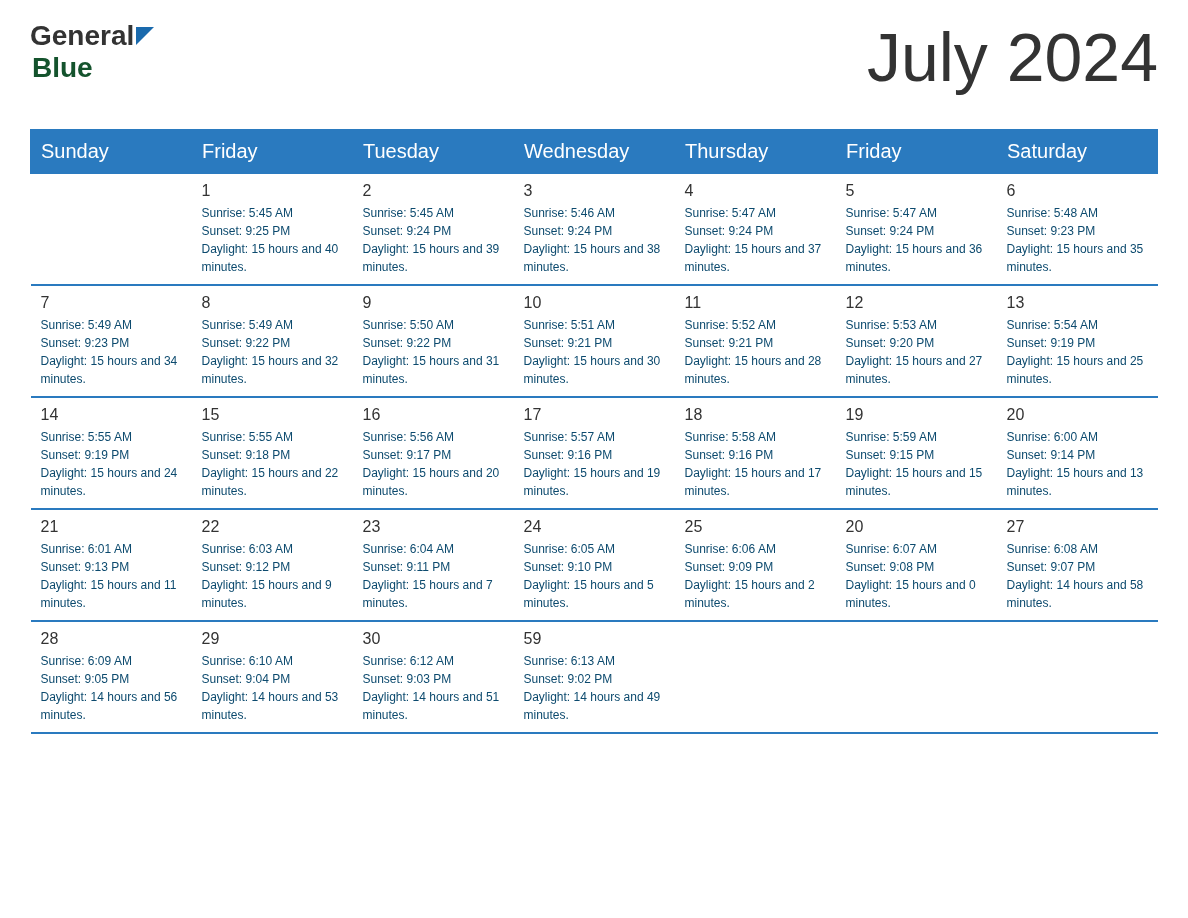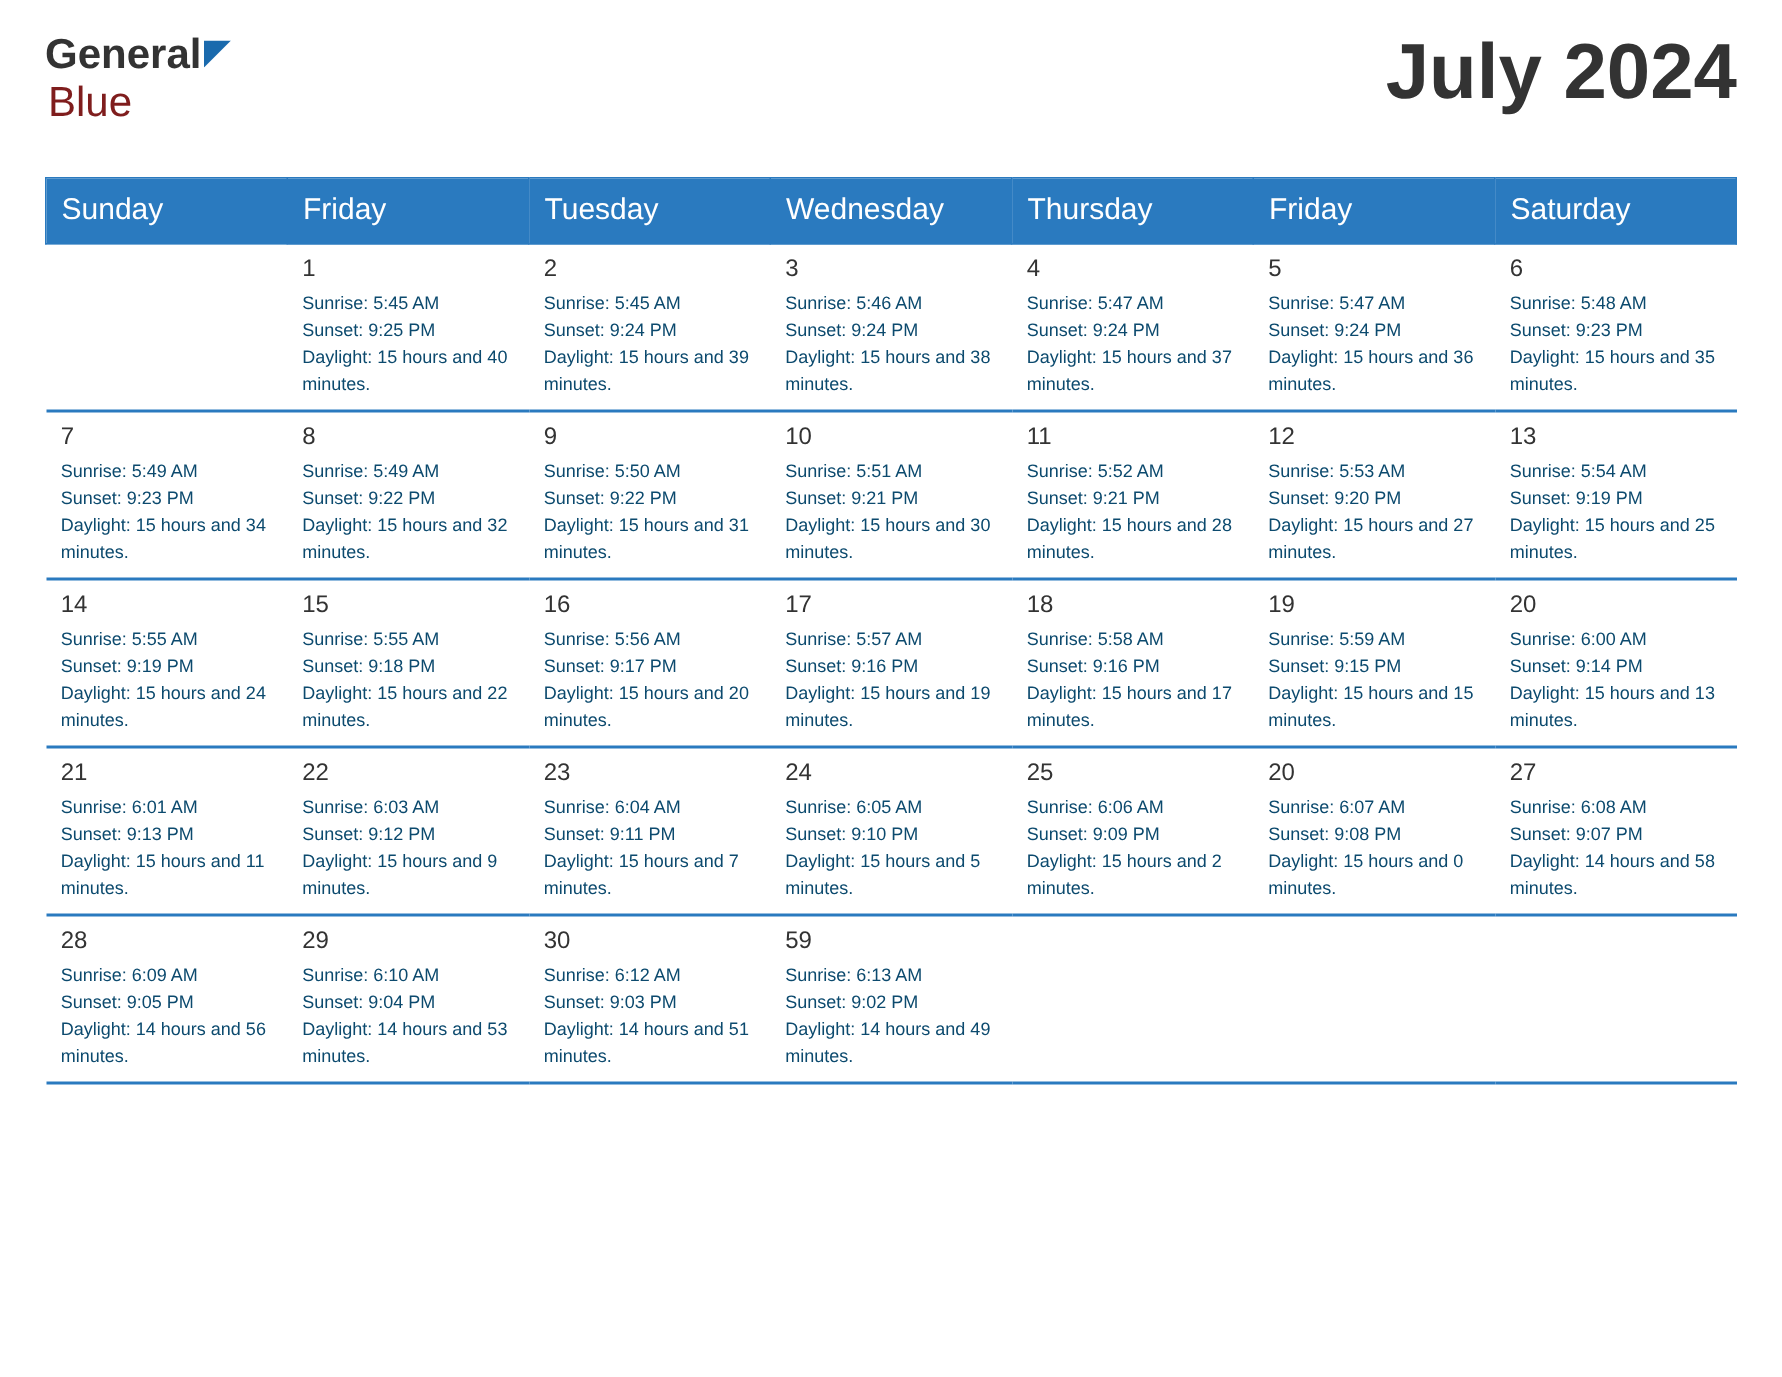--- a/index.html
+++ b/index.html
@@ -25,30 +25,30 @@
     .logo-wrapper {
       display: flex;
       flex-direction: column;
     }
     .logo-line1 {
       display: flex;
       align-items: center;
     }
     .logo-line2 {
       font-size: 28px;
-      font-weight: normal;
-      color: #7f1d1d;
+      font-weight: bold;
+      color: #14532d;
       margin-left: 2px;
     }
     .title-block {
       text-align: right;
     }
     .month-year {
-      font-size: 52px;
-      font-weight: bold;
+      font-size: 68px;
+      font-weight: normal;
       color: #333;
       line-height: 1.1;
     }
     .location {
       font-size: 20px;
       color: #555;
       margin-top: 4px;
     }
     table {
       width: 100%;

